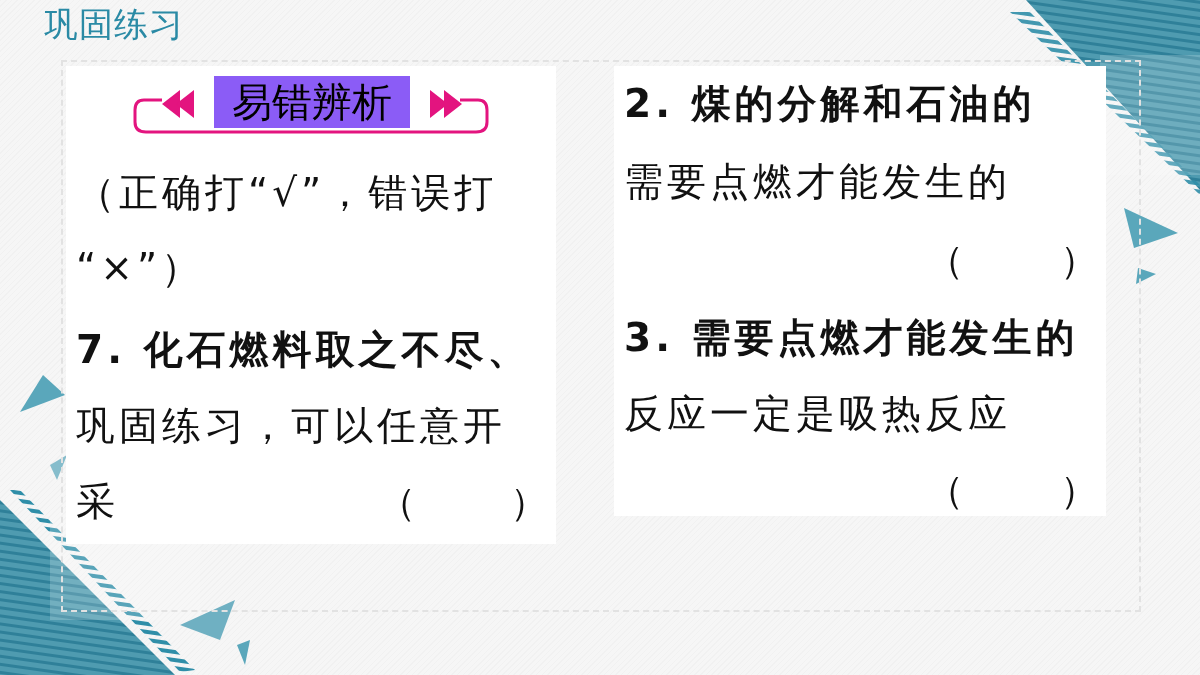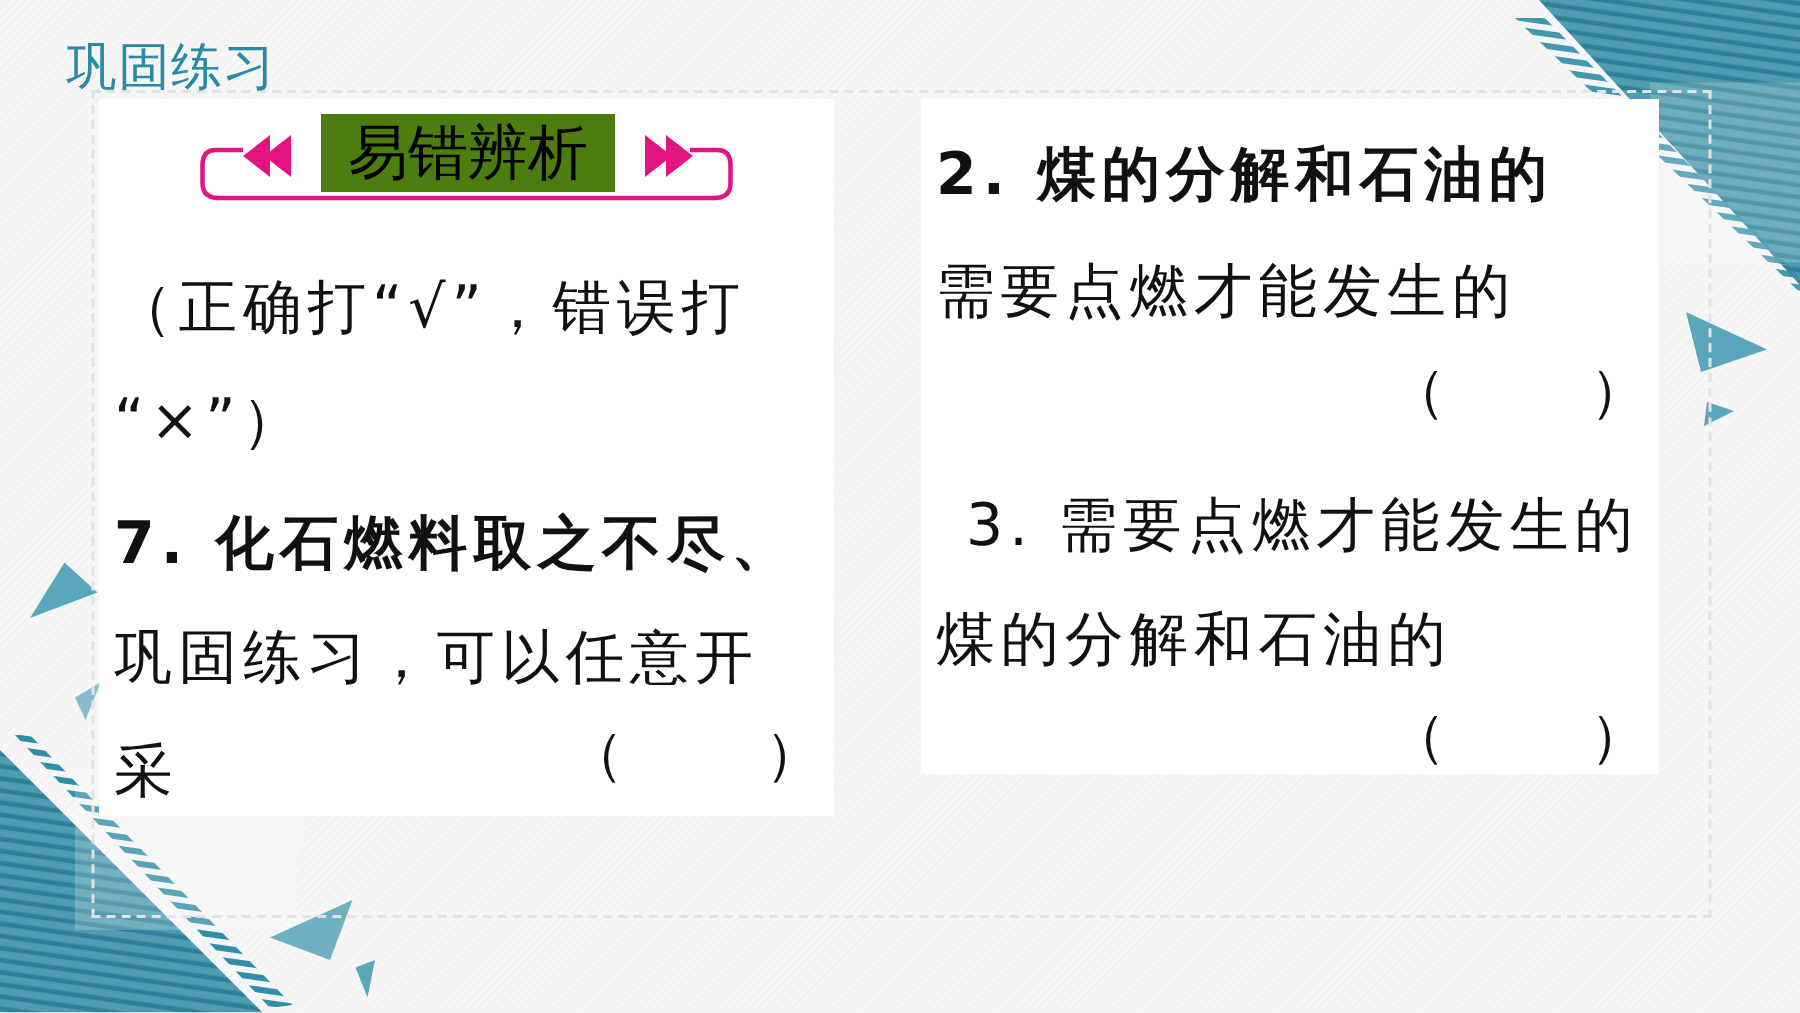--- a/index.html
+++ b/index.html
@@ -4,21 +4,21 @@
 <style>
   html, body { margin:0; padding:0; }
   body {
     width:1200px; height:675px; overflow:hidden; position:relative;
     background:#f6f6f6;
     background-image: repeating-linear-gradient(135deg, rgba(0,0,0,0.018) 0 1px, transparent 1px 4px);
     font-family: "DejaVu Sans", "Liberation Sans", sans-serif;
     color:#111;
   }
   .slide-title {
-    position:absolute; left:44px; top:22px;
+    position:absolute; left:44px; top:2px;
     font-family: "DejaVu Serif", "Liberation Serif", serif;
     font-size:34px; color:#2a8aa5; letter-spacing:1px;
   }
   .dashed-frame {
     position:absolute; left:61px; top:60px; width:1080px; height:552px;
     border:2px dashed #e2e2e2; box-sizing:border-box;
   }
   .deco { position:absolute; }
   .card {
     position:absolute; background:#ffffff;
@@ -26,24 +26,24 @@
   .card-left { left:66px; top:66px; width:490px; height:478px; }
   .card-right { left:614px; top:66px; width:492px; height:450px; }
 
   .badge {
     position:absolute; left:132px; top:76px; width:358px; height:58px;
   }
   .badge svg { position:absolute; left:0; top:0; }
   .badge-text {
     position:absolute; left:82px; top:0px; width:196px; text-align:center;
     font-size:40px; line-height:52px; font-weight:normal; color:#000;
-    background:#4d7c0f;
+    background:#8b5cf6;
   }
 
-  .txt { position:absolute; font-size:39px; line-height:39px; letter-spacing:4px; white-space:nowrap; color:#111;margin-top:13px; }
+  .txt { position:absolute; font-size:39px; line-height:39px; letter-spacing:4px; white-space:nowrap; color:#111; }
   .paren { position:absolute; font-size:38px; line-height:40px; color:#111; font-family:"DejaVu Serif","Liberation Serif",serif; }
 </style>
 </head>
 <body>
 
 <svg class="deco" style="left:1000px;top:0px" width="200" height="200" viewBox="0 0 200 200">
   <defs>
     <pattern id="stripesTR" width="8" height="8" patternUnits="userSpaceOnUse" patternTransform="rotate(8)">
       <rect width="8" height="8" fill="#4f9bb0"></rect>
       <rect y="5" width="8" height="3" fill="#2f8099"></rect>
@@ -114,16 +114,16 @@
 <div class="paren" style="left:378px;top:482px">（</div>
 <div class="paren" style="left:510px;top:482px">）</div>
 
 <div class="card card-right"></div>
 
 <div class="txt" style="left:624px;top:84px;font-weight:bold">2.  煤的分解和石油的</div>
 <div class="txt" style="left:624px;top:162px">需要点燃才能发生的</div>
 <div class="paren" style="left:926px;top:240px">（</div>
 <div class="paren" style="left:1060px;top:240px">）</div>
 
-<div class="txt" style="left:644px;top:318px;font-weight:normal">3. 需要点燃才能发生的</div>
-<div class="txt" style="left:624px;top:394px">煤的分解和石油的</div>
+<div class="txt" style="left:624px;top:318px;font-weight:bold">3. 需要点燃才能发生的</div>
+<div class="txt" style="left:624px;top:394px">反应一定是吸热反应</div>
 <div class="paren" style="left:926px;top:470px">（</div>
 <div class="paren" style="left:1060px;top:470px">）</div>
 
 </body></html>

